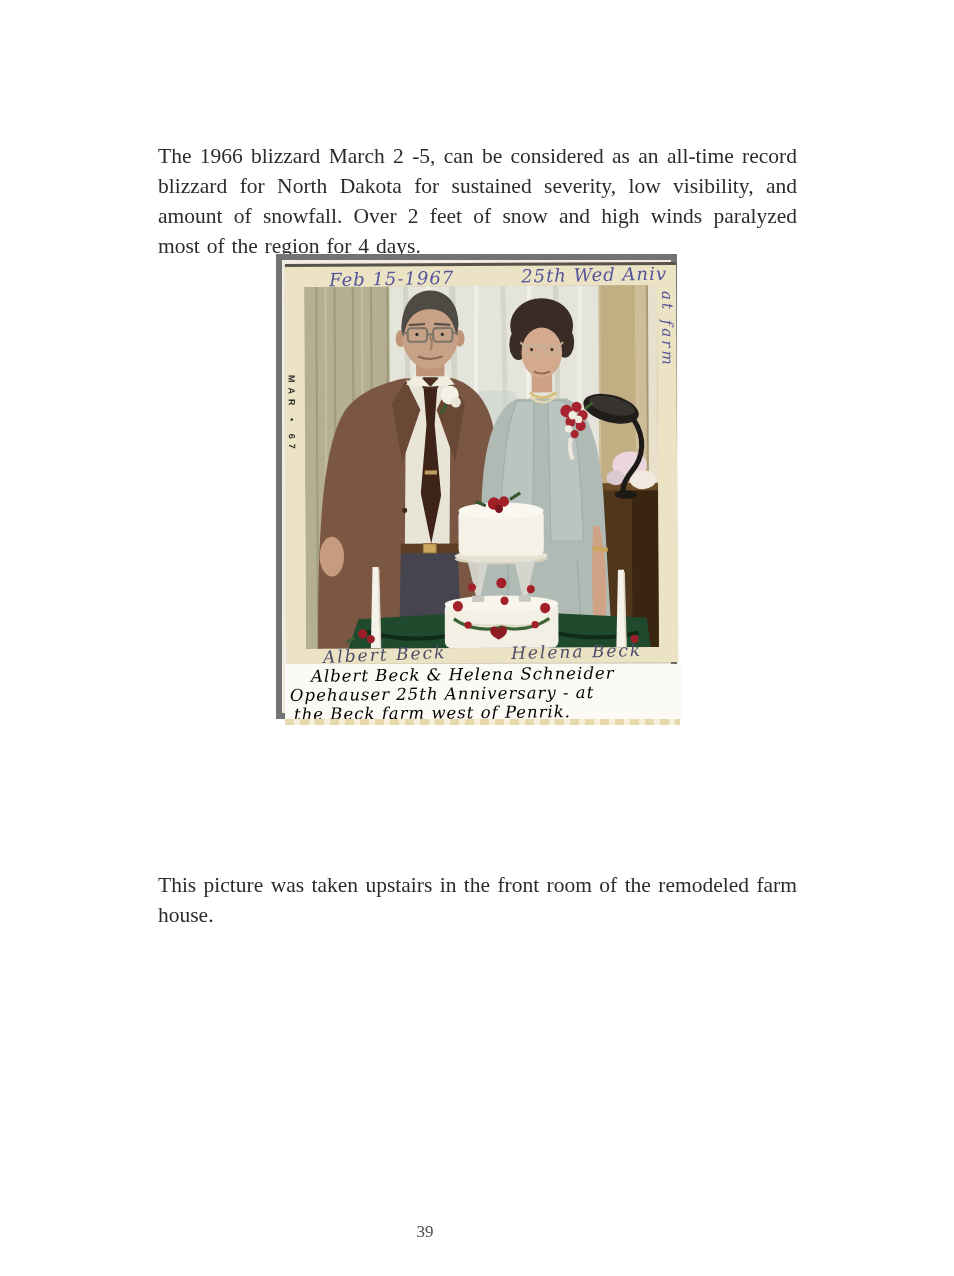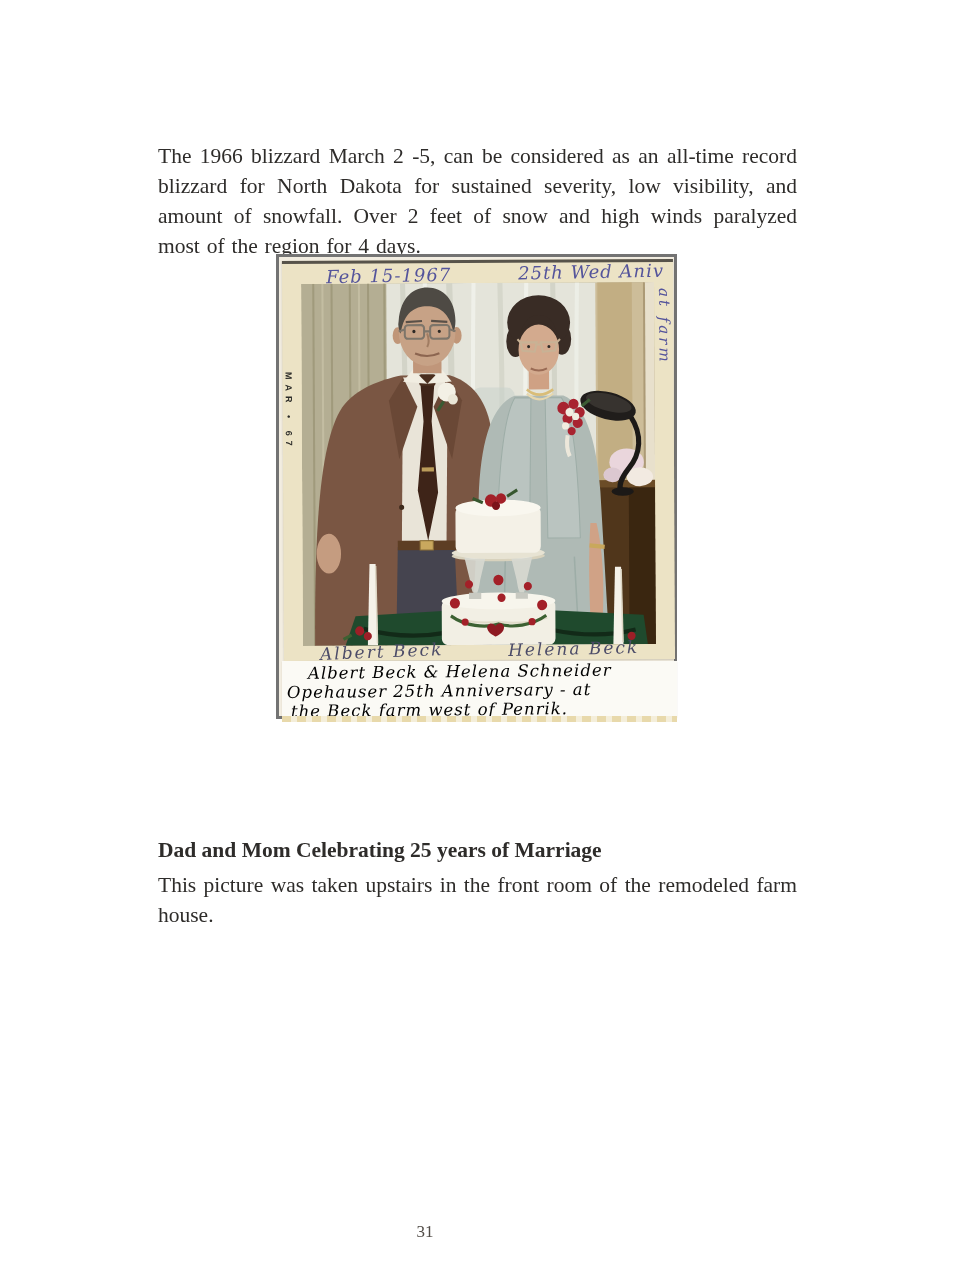--- a/index.html
+++ b/index.html
@@ -13,21 +13,21 @@
     font-size:21.5px;line-height:30px;text-align:justify;word-spacing:1.5px;
   }
   .para-top{top:119px;}
   .date-line{position:absolute;left:158px;top:765px;font-size:21.5px;line-height:30px;}
   .section-heading{position:absolute;left:158px;top:813px;font-size:21.5px;line-height:30px;font-weight:bold;}
   .para-bottom{top:856px;margin-top:14px;}
   .page-number{position:absolute;left:0;top:1222px;width:100%;text-align:center;font-size:17px;color:#514c47;}
   
   .photo-scan{
     position:absolute;left:276px;top:254px;width:401px;height:465px;
-    background:#f2ede1;border:3px solid #737373;box-sizing:border-box;
+    background:#f2ede1;border:6px solid #737373;box-sizing:border-box;
   }
   .photo-paper{
     position:absolute;left:4px;top:3px;width:391px;height:400px;
     background:#ece3c5;border-top:3px solid #57534a;box-sizing:border-box;
     transform:rotate(-0.3deg);
     box-shadow:0 1px 2px rgba(90,80,50,0.25);
   }
   .photo-img{position:absolute;left:19px;top:20px;width:353px;height:362px;display:block;}
   .hw{font-style:italic;color:#54549b;font-family:"DejaVu Serif", serif;}
   .hw-top{
@@ -282,17 +282,16 @@
     </div>
 
     <div class="caption-strip">
       <div class="cap-line cap-1">Albert Beck &amp; Helena Schneider</div>
       <div class="cap-line cap-2">Opehauser 25th Anniversary - at</div>
       <div class="cap-line cap-3">the Beck farm west of Penrik.</div>
     </div>
     <div class="torn-edge"></div>
   </div>
 
-  <p class="section-heading">Dad and Mom Celebrating 25 years of Marriage</p>
   <p class="para para-bottom">This picture was taken upstairs in the front room of the remodeled farm house.</p>
 
-  <div class="page-number">31</div>
+  <div class="page-number">39</div>
 </div>
 
 </body></html>

